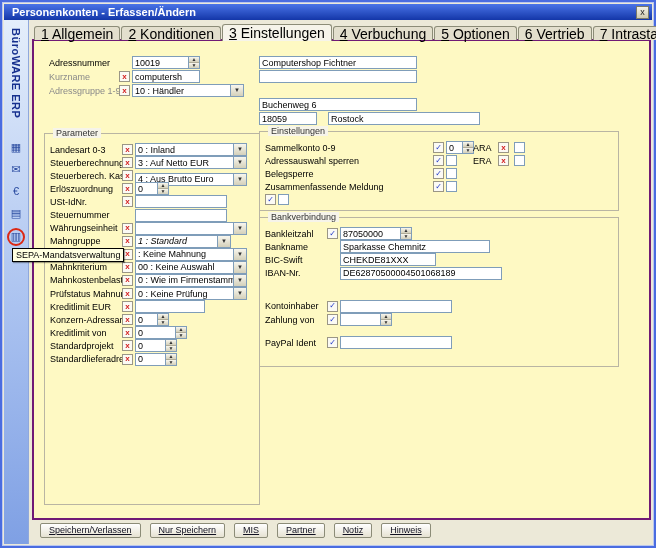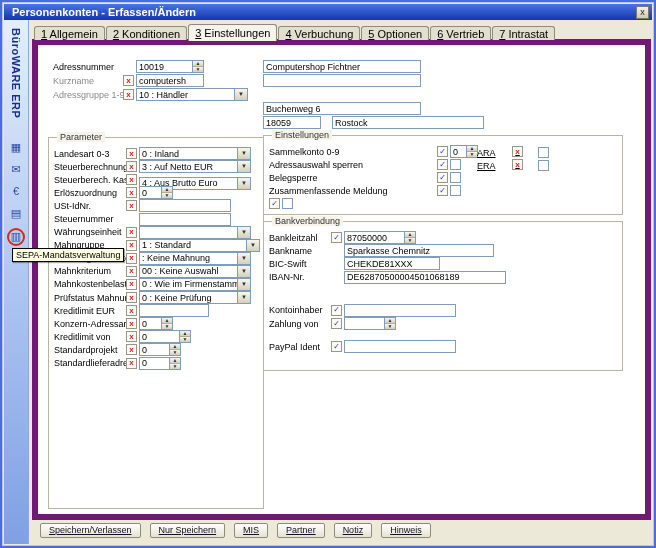--- a/index.html
+++ b/index.html
@@ -12,24 +12,24 @@
   .title { color: #fff; font-weight: bold; font-size: 11px; flex: 1; white-space: nowrap; }
   .close-btn { width: 13px; height: 13px; font-size: 9px; line-height: 10px; text-align: center; background: linear-gradient(#f4f2e8,#cfcaaf); border: 1px solid #7a7a6a; color: #222; padding: 0; font-family: inherit; cursor: pointer; }
 
   .sidebar { position: absolute; left: 2px; top: 18px; width: 25px; bottom: 2px; background: linear-gradient(180deg, #e4eefb 0%, #aac2f0 55%, #7fa0e4 100%); border-right: 1px solid #8fa8dc; display: flex; flex-direction: column; align-items: center; }
   .brand { writing-mode: vertical-rl; font-size: 11px; font-weight: bold; color: #16308e; padding-top: 8px; letter-spacing: 0.5px; white-space: nowrap; }
   .side-icons { margin-top: 22px; display: flex; flex-direction: column; gap: 7px; align-items: center; }
   .side-icon { width: 16px; height: 15px; font-size: 11px; line-height: 15px; text-align: center; color: #2a4ba0; cursor: pointer; }
   .side-icon.hl { border: 2px solid #dc2814; border-radius: 50%; width: 18px; height: 18px; line-height: 13px; }
 
   .tabstrip { position: absolute; left: 32px; top: 21px; height: 17px; display: flex; align-items: flex-end; z-index: 5; }
-  .tab { font-size: 11px; padding: 1px 6px; background: #e3dfcd; border: 1px solid #8c8c78; border-bottom: none; border-top-left-radius: 3px; border-top-right-radius: 3px; margin-right: 1px; height: 14px; line-height: 12px; white-space: nowrap; cursor: pointer; }
+  .tab { font-size: 14px; padding: 1px 6px; background: #e3dfcd; border: 1px solid #8c8c78; border-bottom: none; border-top-left-radius: 3px; border-top-right-radius: 3px; margin-right: 1px; height: 14px; line-height: 12px; white-space: nowrap; cursor: pointer; }
   .tab.active { background: #f6f4ea; height: 17px; line-height: 15px; position: relative; z-index: 6; margin-bottom: -1px; }
 
-  .content { position: absolute; left: 30px; top: 37px; width: 619px; height: 481px; background: #ffffff; border: 6px solid #701a75; z-index: 4; }
+  .content { position: absolute; left: 30px; top: 37px; width: 619px; height: 481px; background: #fef9c3; border: 2px solid #701a75; z-index: 4; }
 
   .lbl { position: absolute; font-size: 9px; color: #000; white-space: nowrap; }
   .lbl.dim { color: #8a8a8a; }
 
   .field { display: inline-flex; align-items: center; height: 13px; background: #fff; border: 1px solid #7f9db9; vertical-align: middle; overflow: hidden; }
   .abs { position: absolute; }
   .field .val { flex: 1; padding: 0 2px; font-size: 9px; white-space: nowrap; overflow: hidden; }
   .dd { flex: 0 0 13px; width: 13px; height: 100%; background: linear-gradient(#f8f6ee, #d4d0ba); border-left: 1px solid #7f9db9; font-size: 6px; line-height: 11px; text-align: center; color: #333; cursor: pointer; }
   .spinner { flex: 0 0 11px; width: 11px; height: 100%; display: flex; flex-direction: column; border-left: 1px solid #7f9db9; }
   .spinner i { flex: 1; font-style: normal; font-size: 5px; line-height: 5px; text-align: center; background: linear-gradient(#f8f6ee, #d4d0ba); color: #333; cursor: pointer; }
@@ -46,21 +46,21 @@
 
   .frow { display: flex; align-items: center; position: relative; }
   .frow.param { height: 13.1px; }
   .frow.einst { height: 13px; }
   .frow.bank { height: 13.2px; }
   .flabel { font-size: 9px; white-space: nowrap; overflow: hidden; flex: 0 0 auto; }
   .param .flabel { width: 72px; }
   .einst .flabel { width: 168px; }
   .bank .flabel { width: 62px; }
   .pslot { flex: 0 0 13px; width: 13px; height: 100%; display: flex; align-items: center; }
-  .extra { position: absolute; left: 208px; top: 0; bottom: 0; display: flex; align-items: flex-end; gap: 13px; text-decoration: underline; }
+  .extra { position: absolute; left: 208px; top: 0; bottom: 0; display: flex; align-items: center; gap: 3px; }
   .elabel { font-size: 9px; width: 22px; white-space: nowrap; }
 
   .footer { position: absolute; left: 38px; top: 521px; display: flex; gap: 9px; }
   .fbtn { border: 1px solid #8c8c78; background: linear-gradient(#ffffff, #e6e2d2); font-size: 9px; padding: 1px 8px 2px; text-decoration: underline; color: #101020; cursor: pointer; border-radius: 2px; white-space: nowrap; font-family: inherit; }
 
   .tooltip { position: absolute; left: 10px; top: 246px; background: #ffffe1; border: 1px solid #000; padding: 1px 3px; font-size: 9px; z-index: 50; white-space: nowrap; box-shadow: 1px 1px 1px rgba(0,0,0,.35); }
 </style>
 </head>
 <body>
 
@@ -203,21 +203,21 @@
             <span class="field" style="width: 112px;">
               <span class="val"></span>
               <span class="dd">▼</span>
             </span>
           </div>
           <div class="frow param">
             <span class="flabel">Mahngruppe</span>
             <span class="pslot">
               <button class="xbtn">x</button>
             </span>
-            <span class="field" style="width: 121px;">
+            <span class="field" style="width: 96px; font-style: italic;">
               <span class="val">1 : Standard</span>
               <span class="dd">▼</span>
             </span>
           </div>
           <div class="frow param">
             <span class="flabel">Mahnung an Konto</span>
             <span class="pslot">
               <button class="xbtn">x</button>
             </span>
             <span class="field" style="width: 112px;">

